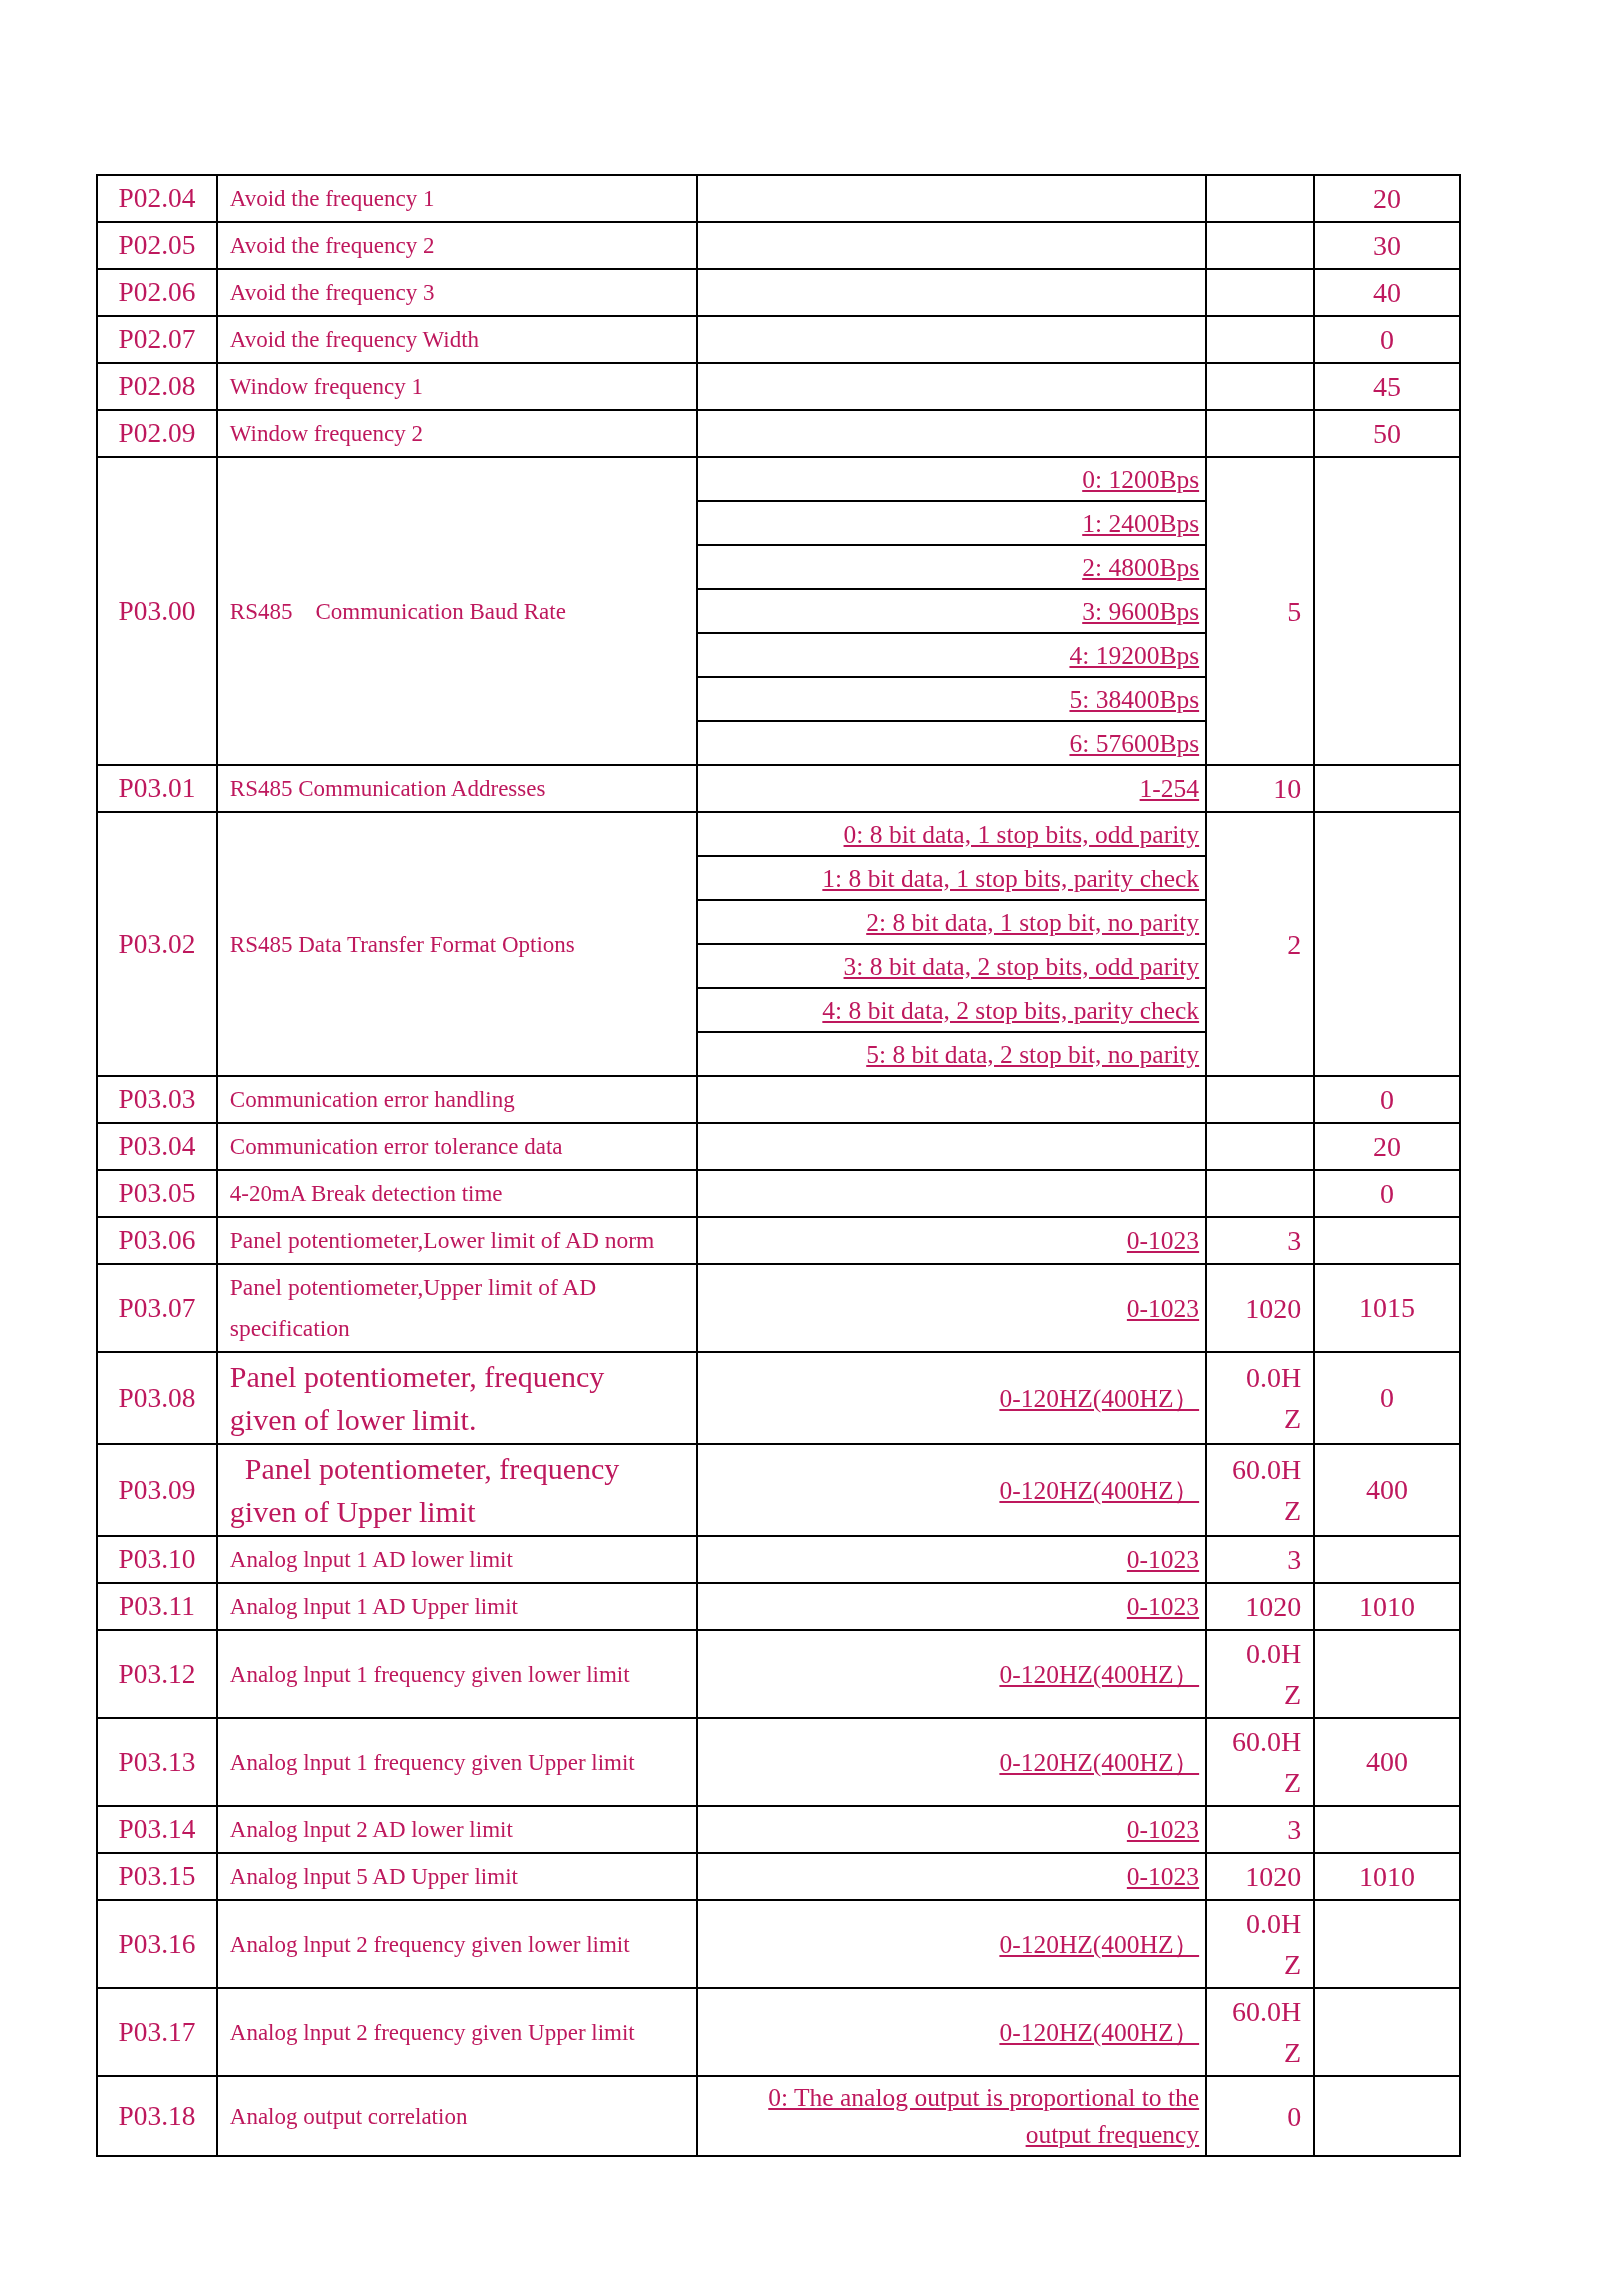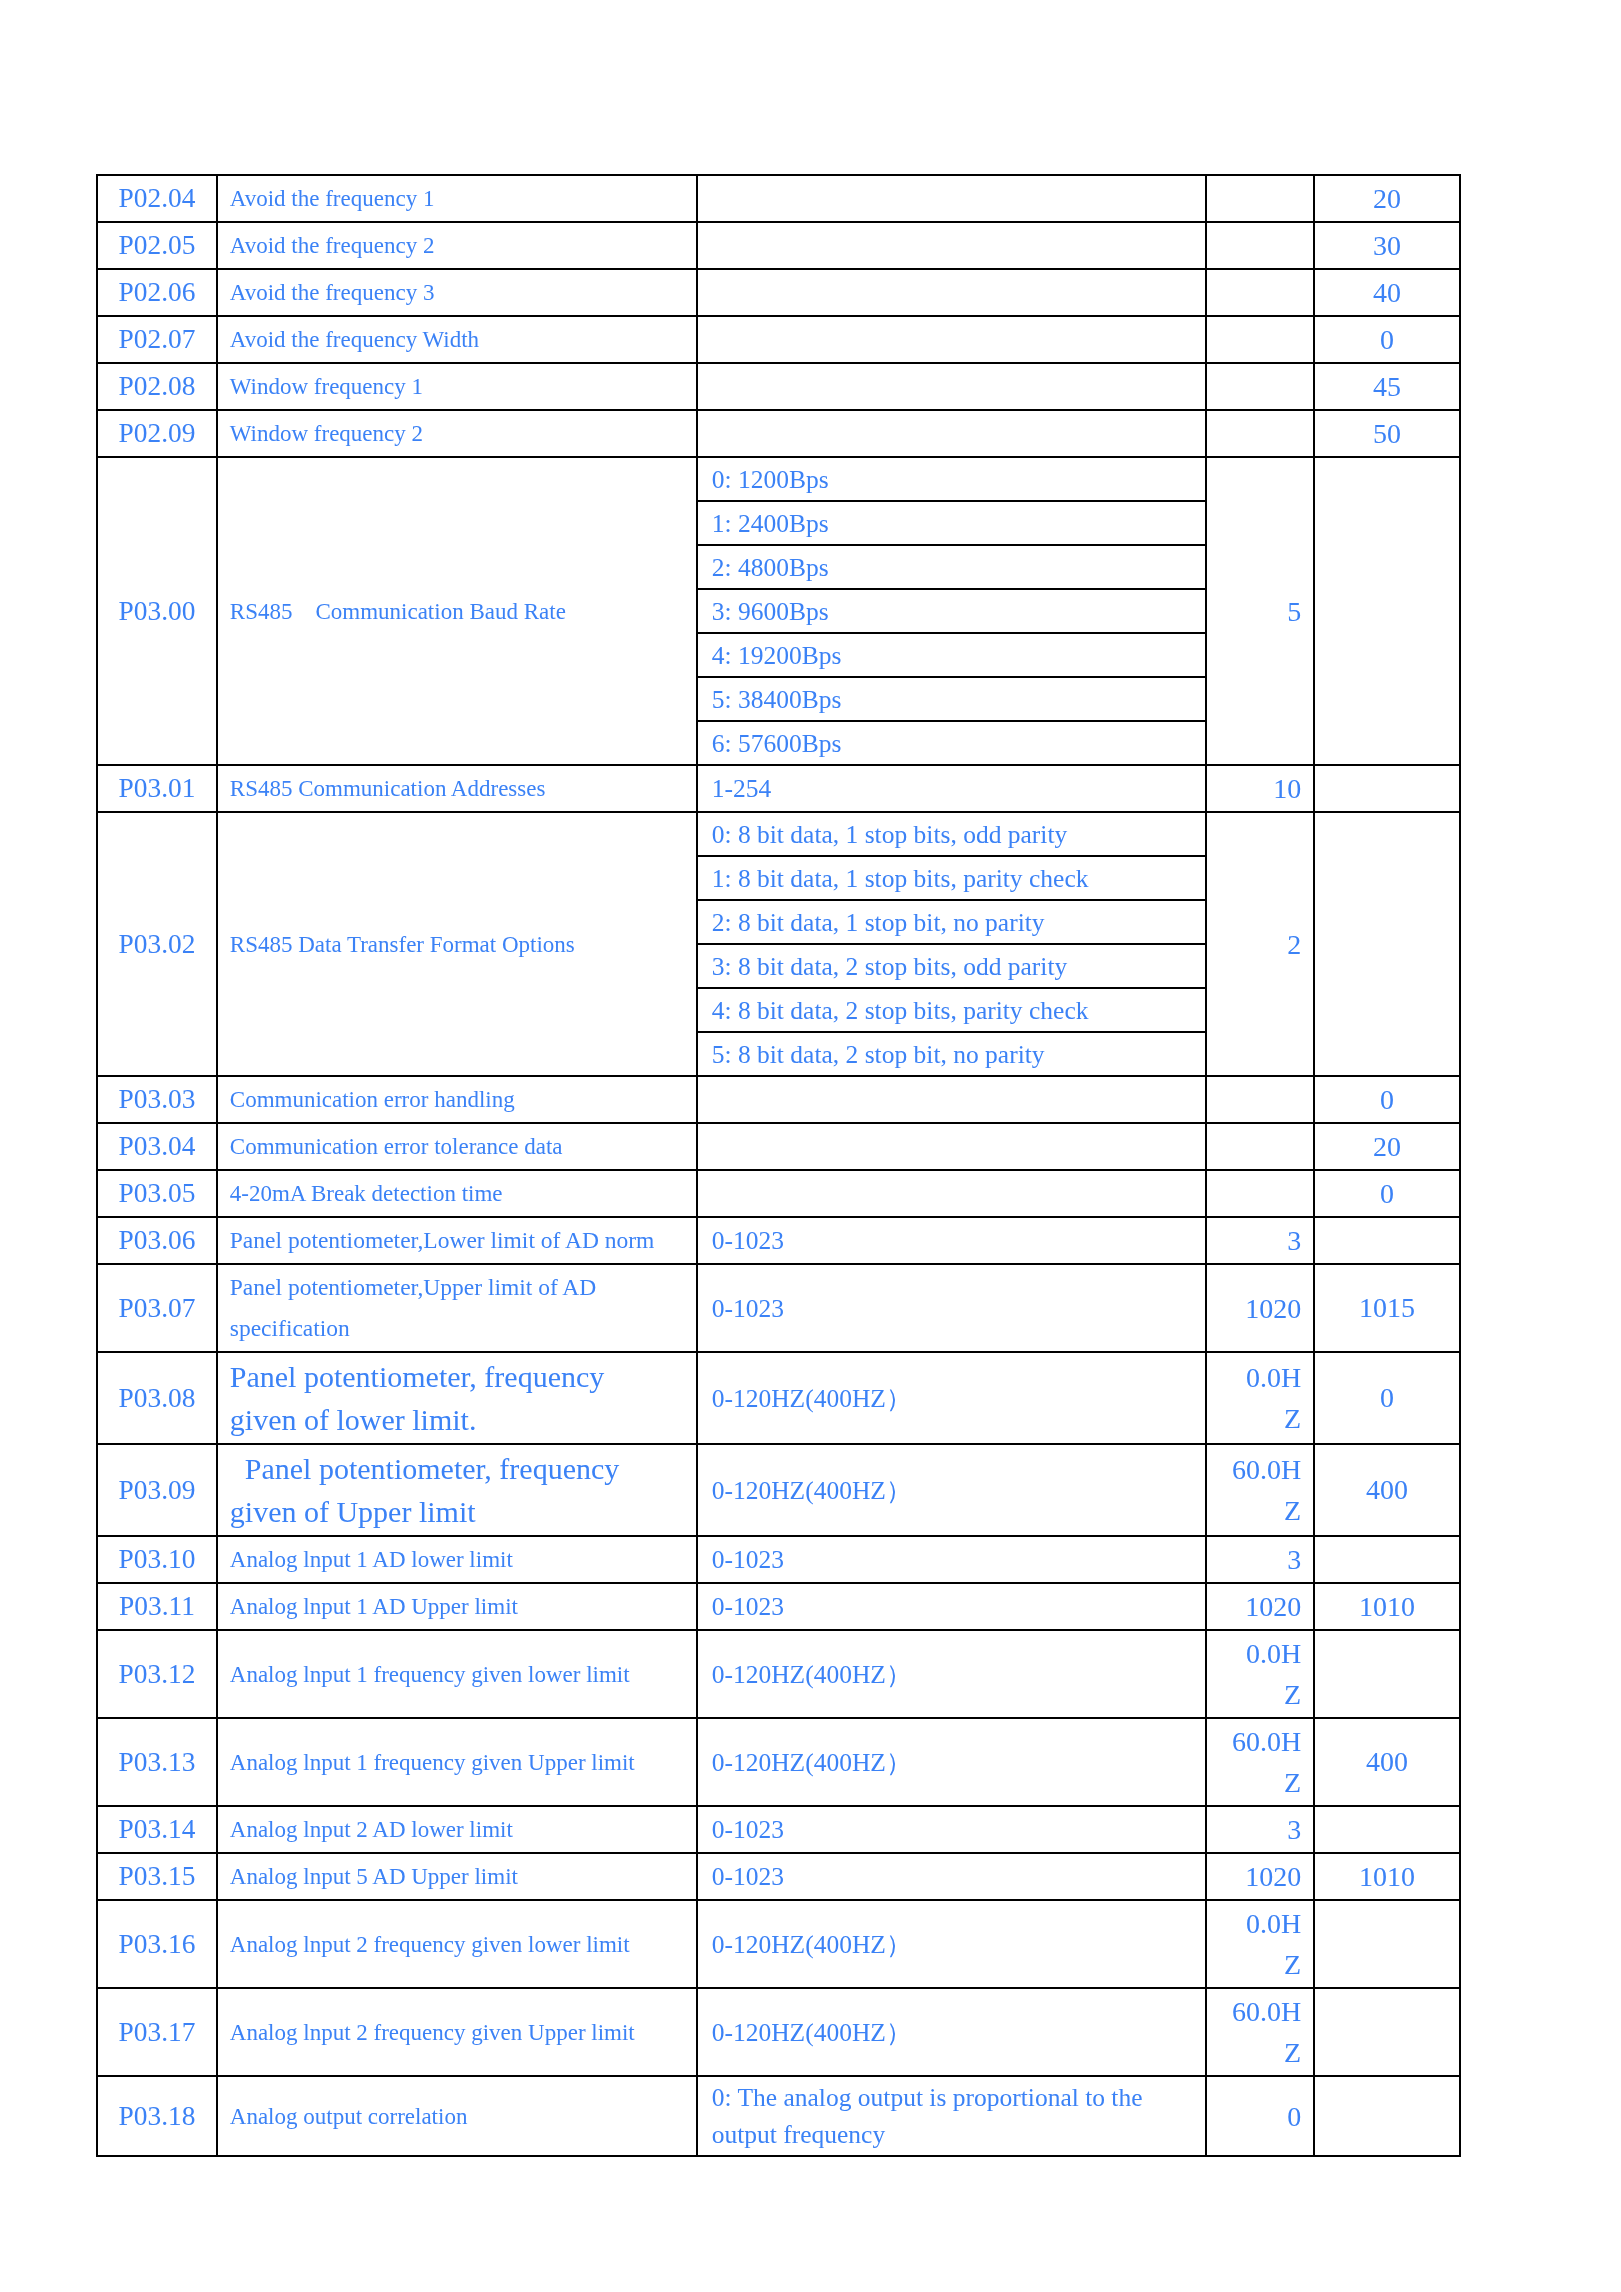--- a/index.html
+++ b/index.html
@@ -2,21 +2,21 @@
 <html><head>
 <meta charset="utf-8">
 <style>
   html, body { margin: 0; padding: 0; background: #e8e8e8; }
   .page {
     position: relative;
     width: 1621px;
     height: 2293px;
     background: #ffffff;
     font-family: "Liberation Serif", "DejaVu Serif", serif;
-    color: #3b82f6;
+    color: #be185d;
     overflow: hidden;
   }
   table.param-table {
     position: absolute;
     left: 96px;
     top: 174px;
     width: 1362px;
     border-collapse: collapse;
     table-layout: fixed;
   }
@@ -34,24 +34,25 @@
   td.desc {
     text-align: left;
     padding: 2px 27.4px 2px 11.8px;
     font-size: 23px;
     line-height: 41px;
     white-space: pre-wrap;
   }
   td.desc.sm { font-size: 23.5px; padding-right: 7.8px; }
   td.desc.lg { font-size: 30px; line-height: 43px; border-radius: 27px; }
   td.range {
-    text-align: left;
+    text-align: right;
     padding: 2px 5.9px 2px 13.7px;
     font-size: 25.5px;
     line-height: 37px;
+    text-decoration: underline;
   }
   td.def {
     text-align: right;
     padding: 2px 11.8px 2px 3.9px;
     font-size: 28px;
     line-height: 41px;
     white-space: pre-line;
   }
   td.set {
     text-align: center;

